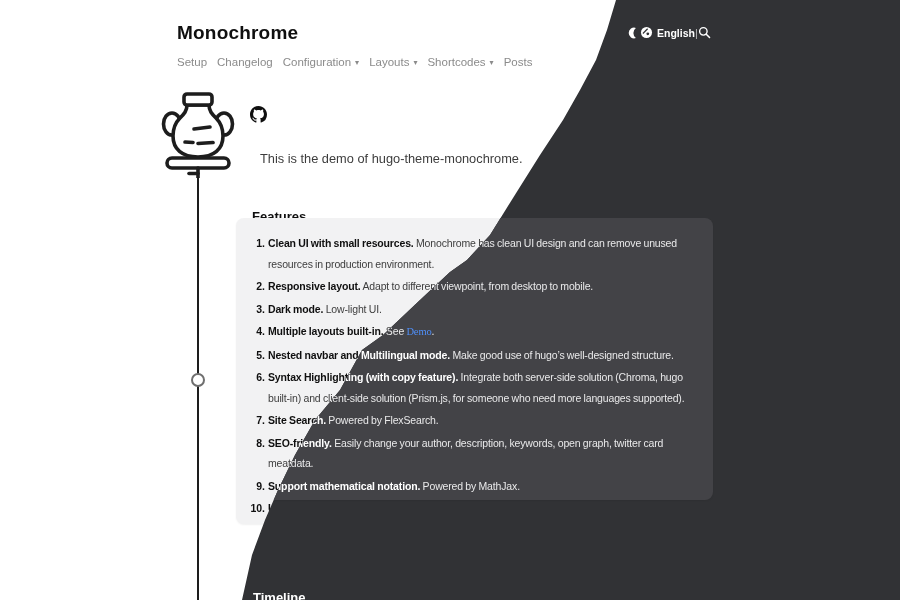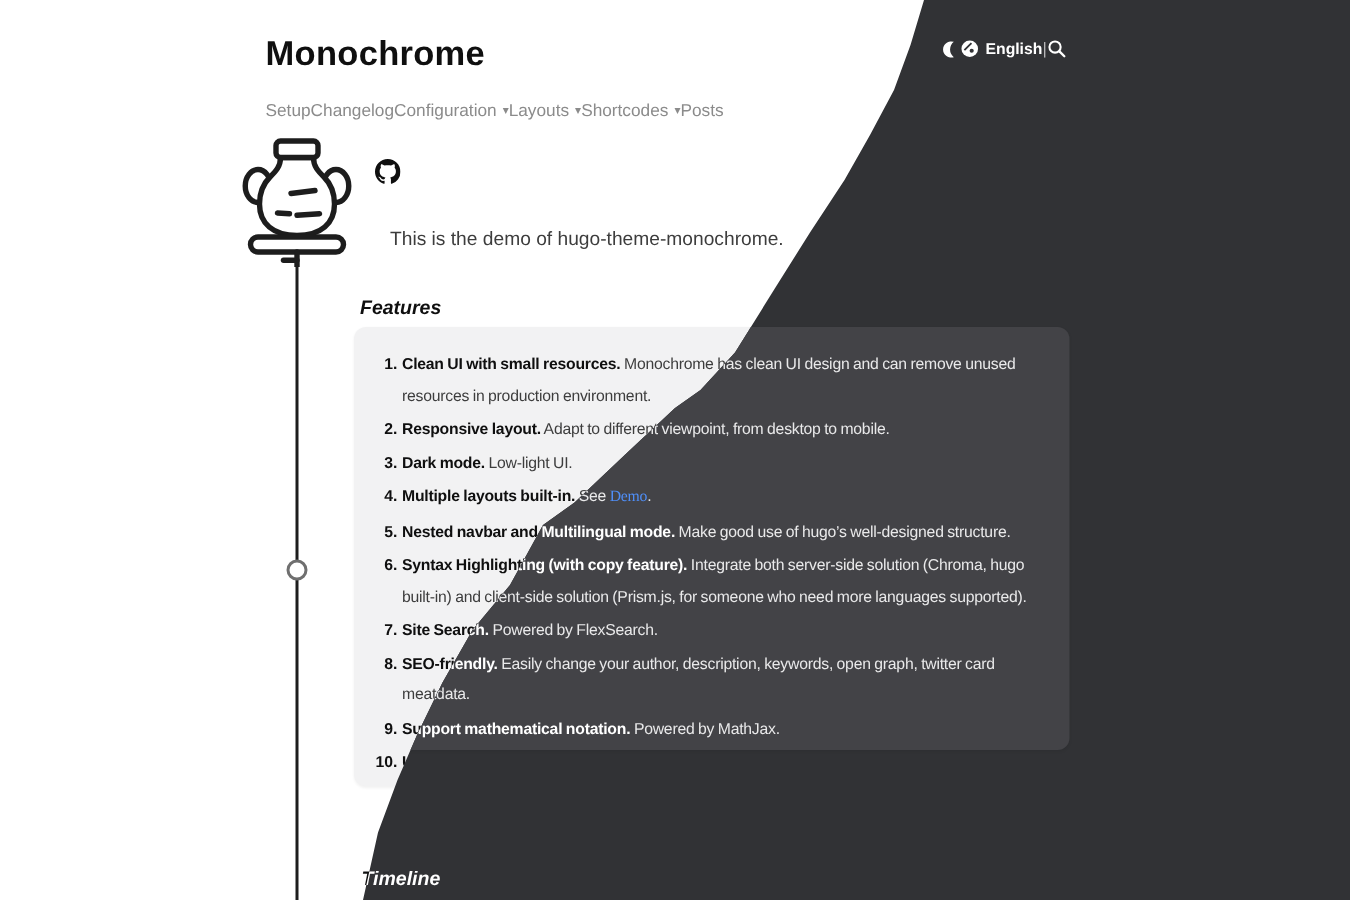--- a/index.html
+++ b/index.html
@@ -8,35 +8,35 @@
   .layer{position:absolute;inset:0;width:900px;height:600px;background:var(--bg);}
   .layer.light{--bg:#ffffff;--text:#3d3d3d;--strong:#0f0f0f;--muted:#8b8b8b;
                --card:#f2f2f3;--link:#2f6bdb;--line:#1d1d1d;--node:#6f6f6f;--ctrl:#111111;}
   .layer.dark{--bg:#313235;--text:#e9e9ea;--strong:#ffffff;--muted:#b3b3b3;
               --card:#434347;--link:#4f8ef7;--line:#e9e9ea;--node:#9a9a9a;--ctrl:#ffffff;
      clip-path:polygon(616px 0px,900px 0px,900px 600px,242px 600px,252px 555px,265px 520px,
        278px 490px,295px 455px,315px 420px,340px 390px,362px 350px,383px 335px,420px 300px,
        450px 272px,467px 260px,490px 235px,518px 190px,540px 155px,563px 120px,580px 90px,
        596px 60px,607px 30px);}
   .abs{position:absolute;}
-  .brand{left:177px;top:22px;font-size:23px;font-weight:700;color:var(--strong);letter-spacing:.2px;cursor:pointer;}
-  .navbar{left:177px;top:68px;display:flex;font-size:11.5px;color:var(--muted);align-items:center;}
+  .brand{left:177px;top:22px;font-size:19px;font-weight:700;color:var(--strong);letter-spacing:.2px;cursor:pointer;}
+  .navbar{left:177px;top:56px;display:flex;gap:10px;font-size:11.5px;color:var(--muted);align-items:center;}
   .nav-item{cursor:pointer;white-space:nowrap;}
   .caret{font-size:8px;margin-left:4px;vertical-align:1px;}
   .controls{left:628px;top:26px;display:flex;align-items:center;gap:0;color:var(--ctrl);}
   .ctrl{display:inline-flex;align-items:center;cursor:pointer;}
   .lang-label{font-size:10.5px;font-weight:700;margin-left:4px;color:var(--ctrl);}
   .sep{font-size:11px;opacity:.65;}
   .vase{left:160px;top:92px;}
   .tline{left:197px;top:176px;width:2px;height:424px;background:var(--line);}
   .tnode{left:191px;top:373px;width:10px;height:10px;border:2px solid var(--node);
          border-radius:50%;background:var(--bg);}
   .gh{left:250px;top:106px;color:var(--strong);cursor:pointer;}
   .intro{left:248px;top:139px;font-size:12.8px;color:var(--text);margin:12px;}
-  .h-sec{font-size:13px;font-weight:700;color:var(--strong);margin:4px;font-style:italic;}
+  .h-sec{font-size:13px;font-weight:700;color:var(--strong);margin:16px;}
   .h-features{left:236px;top:193px;}
   .h-timeline{left:237px;top:574px;}
   .card{left:236px;top:218px;width:477px;box-sizing:border-box;border-radius:8px;
         background:var(--card);padding:15px 12px 2px 6px;box-shadow:0 1px 2px rgba(0,0,0,.06);}
   .card ol{margin:0;padding:0;list-style:none;}
   .feat{display:flex;margin:0 0 2px 0;}
   .num{width:23px;text-align:right;margin-right:3px;font-size:10.5px;line-height:20.5px;
        font-weight:700;color:var(--strong);flex:none;}
   .ft{flex:1;margin:0;font-size:10.5px;line-height:20.5px;letter-spacing:-0.15px;
       word-spacing:-0.4px;color:var(--text);}

